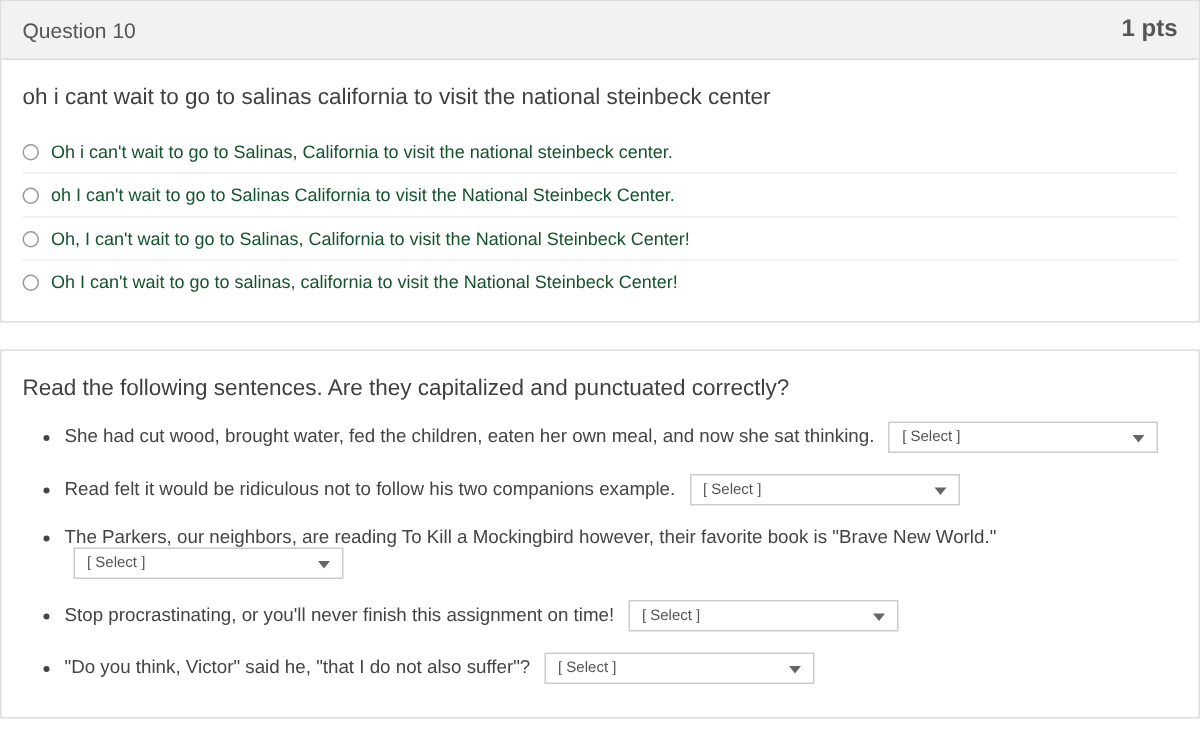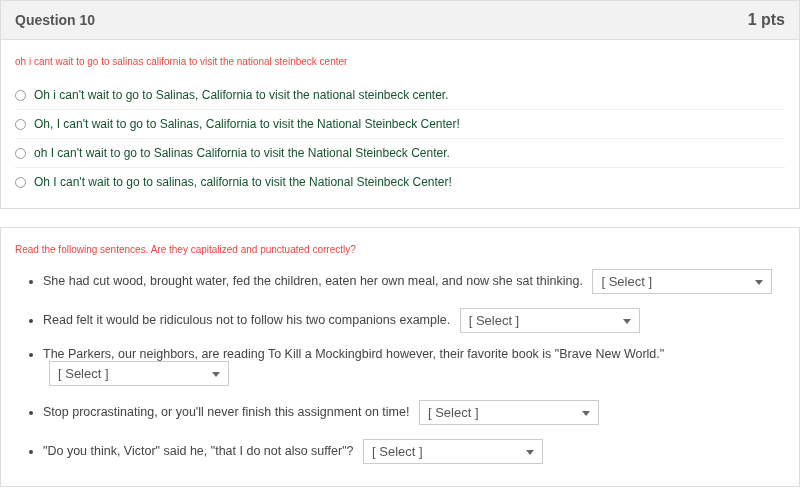--- a/index.html
+++ b/index.html
@@ -17,35 +17,35 @@
   }
   .question-header {
     display: flex;
     justify-content: space-between;
     align-items: center;
     padding: 10px 14px;
     background: #f2f2f2;
     border-bottom: 1px solid #ddd;
   }
   .question-title {
-    font-weight: bold;
+    font-weight: normal;
     font-size: 14px;
     color: #555;
   }
   .question-points {
     font-weight: bold;
     font-size: 16px;
     color: #555;
   }
   .question-body {
     padding: 16px 14px 8px 14px;
   }
   .prompt {
-    font-size: 10px;
-    color: #ef4444;
+    font-size: 15px;
+    color: #404040;
     margin-bottom: 14px;
   }
   .options {
     margin: 0 0 4px 0;
   }
   .option-row {
     display: flex;
     align-items: center;
     padding: 7px 0;
     border-bottom: 1px solid #eee;
@@ -68,21 +68,21 @@
   .item-list li {
     margin-bottom: 14px;
     font-size: 12.5px;
     color: #444;
   }
   .select-box {
     display: inline-block;
     vertical-align: middle;
     border: 1px solid #ccc;
     background: #fff;
-    font-size: 13px;
+    font-size: 10px;
     color: #555;
     padding: 4px 22px 4px 8px;
     margin-left: 6px;
     min-width: 180px;
     position: relative;
     font-family: inherit;
   }
   .select-box::after {
     content: "";
     position: absolute;
@@ -104,25 +104,25 @@
   </div>
   <div class="question-body">
     <div class="prompt">oh i cant wait to go to salinas california to visit the national steinbeck center</div>
     <div class="options">
       <div class="option-row">
         <span class="radio"></span>
         <span>Oh i can't wait to go to Salinas, California to visit the national steinbeck center.</span>
       </div>
       <div class="option-row">
         <span class="radio"></span>
-        <span>Oh, I can't wait to go to Salinas, California to visit the National Steinbeck Center!</span>
+        <span>oh I can't wait to go to Salinas California to visit the National Steinbeck Center.</span>
       </div>
       <div class="option-row">
         <span class="radio"></span>
-        <span>oh I can't wait to go to Salinas California to visit the National Steinbeck Center.</span>
+        <span>Oh, I can't wait to go to Salinas, California to visit the National Steinbeck Center!</span>
       </div>
       <div class="option-row">
         <span class="radio"></span>
         <span>Oh I can't wait to go to salinas, california to visit the National Steinbeck Center!</span>
       </div>
     </div>
   </div>
 </div>
 
 <div class="question-card">

